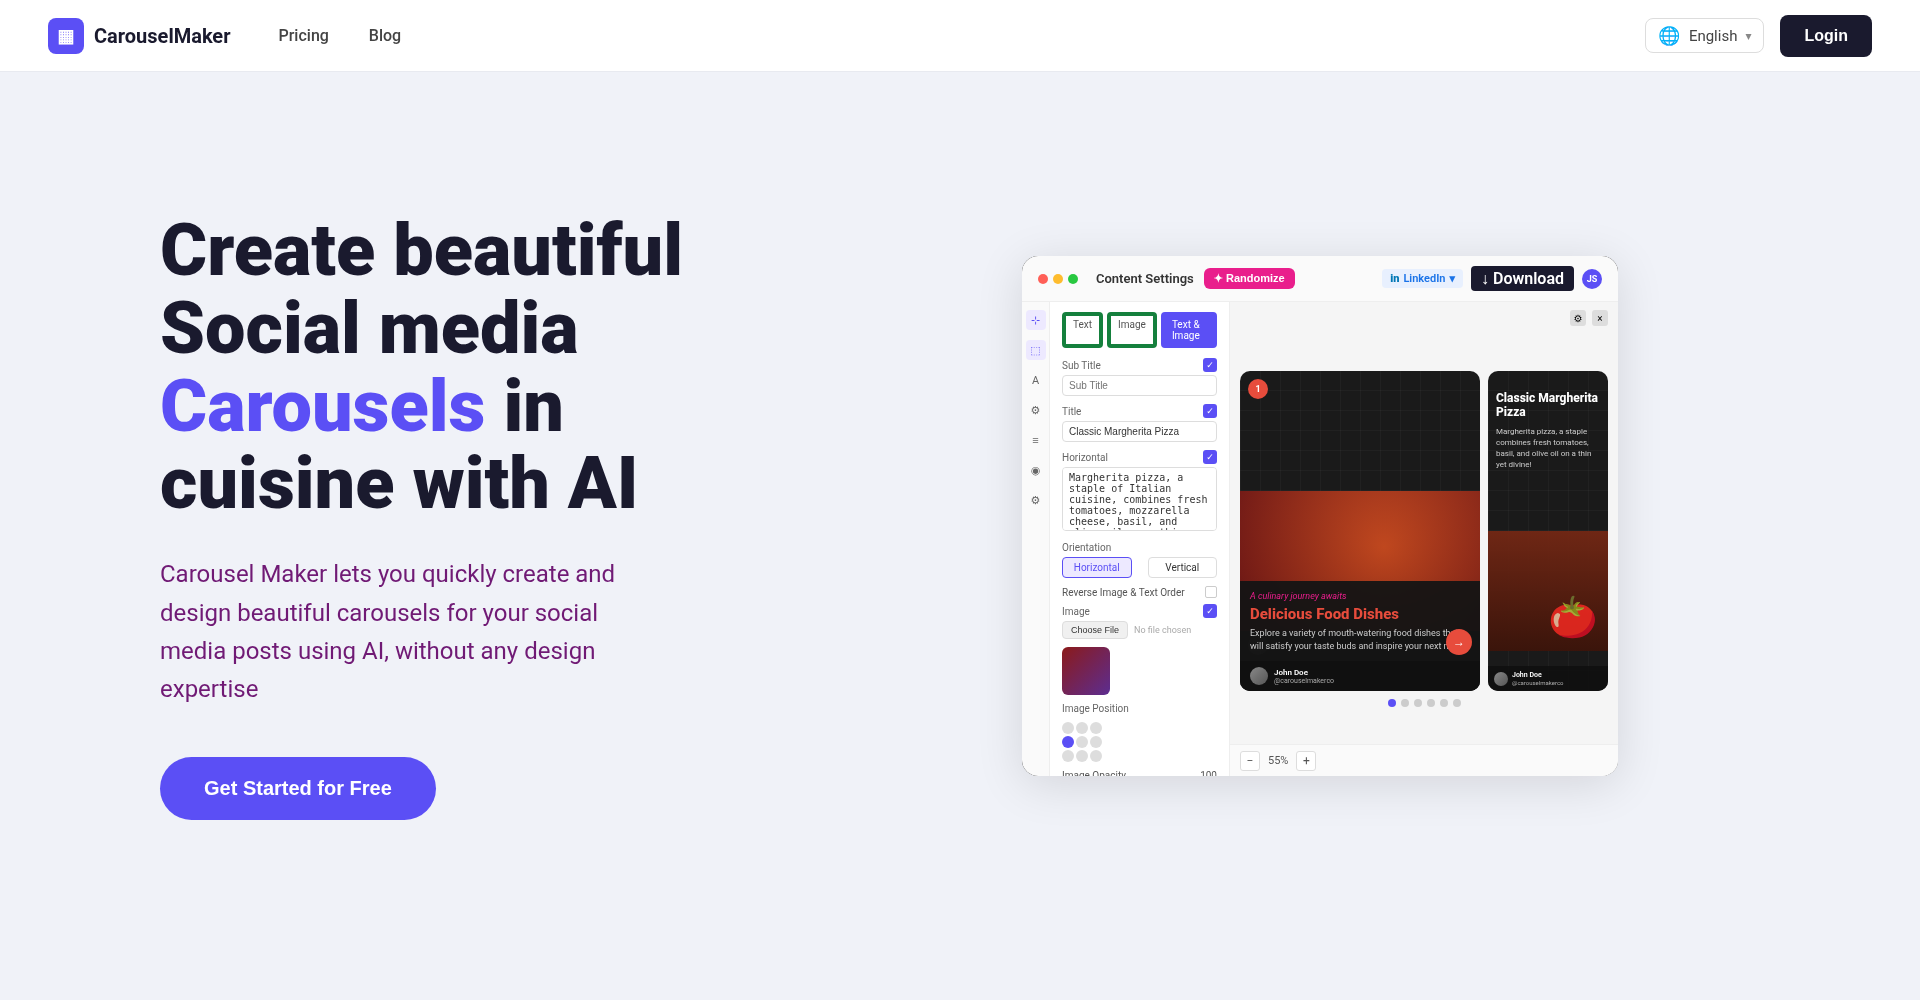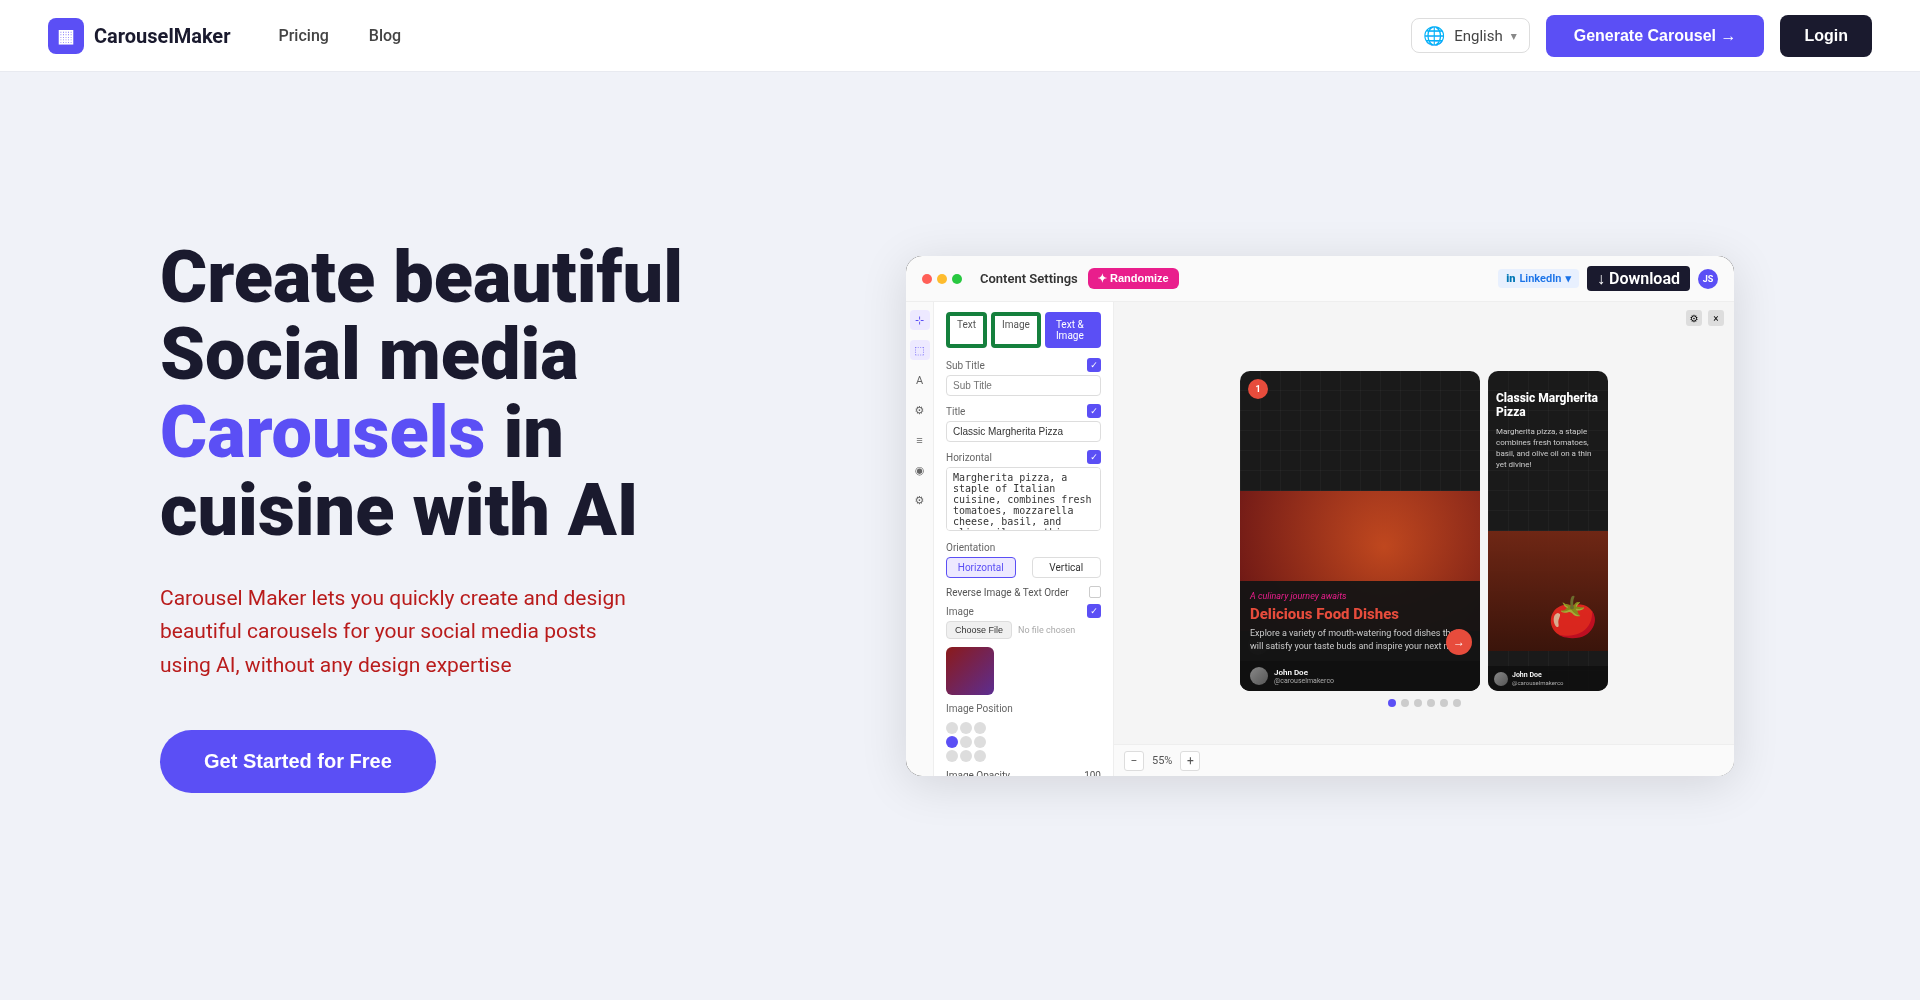--- a/index.html
+++ b/index.html
@@ -122,22 +122,22 @@
       font-size: 72px;
       font-weight: 900;
       line-height: 1.08;
       color: #1a1a2e;
       margin-bottom: 32px;
     }
     .hero-heading .highlight {
       color: #5b4ff5;
     }
     .hero-subtext {
-      font-size: 21px;
-      color: #b91c1c;
+      font-size: 24px;
+      color: #701a75;
       line-height: 1.6;
       margin-bottom: 48px;
       max-width: 480px;
     }
     .btn-cta {
       background: #5b4ff5;
       color: #fff;
       border: none;
       border-radius: 50px;
       padding: 20px 44px;
@@ -150,21 +150,21 @@
     
     .hero-right {
       flex: 1;
       display: flex;
       justify-content: center;
     }
     .app-mockup {
       background: #000000;
       border-radius: 16px;
       box-shadow: 0 8px 48px rgba(0,0,0,0.12);
-      width: 828px;
+      width: 596px;
       height: 520px;
       overflow: hidden;
       display: flex;
       flex-direction: column;
     }
     .mockup-header {
       display: flex;
       align-items: center;
       padding: 10px 16px;
       border-bottom: 1px solid #eee;
@@ -739,21 +739,20 @@
   <div class="nav-links">
     <a class="nav-link">Pricing</a>
     <a class="nav-link">Blog</a>
   </div>
   <div class="nav-right">
     <div class="lang-selector">
       <span class="lang-icon">🌐</span>
       <span>English</span>
       <span class="chevron-down">▾</span>
     </div>
-    <button class="btn-generate">Generate Carousel →</button>
     <button class="btn-login">Login</button>
   </div>
 </nav>
 
 <section class="hero">
   <div class="hero-left">
     <h1 class="hero-heading">
       <span>Create beautiful</span><br>
       <span>Social media</span><br>
       <span class="highlight">Carousels</span><span> in</span><br>

